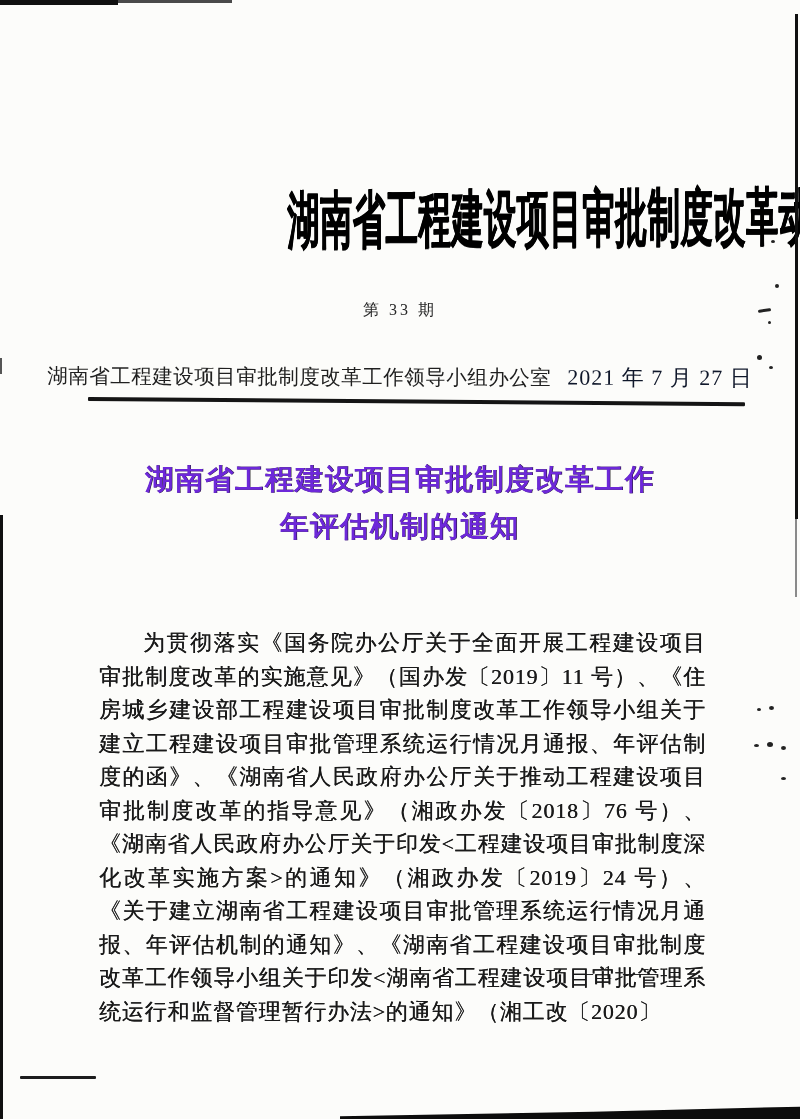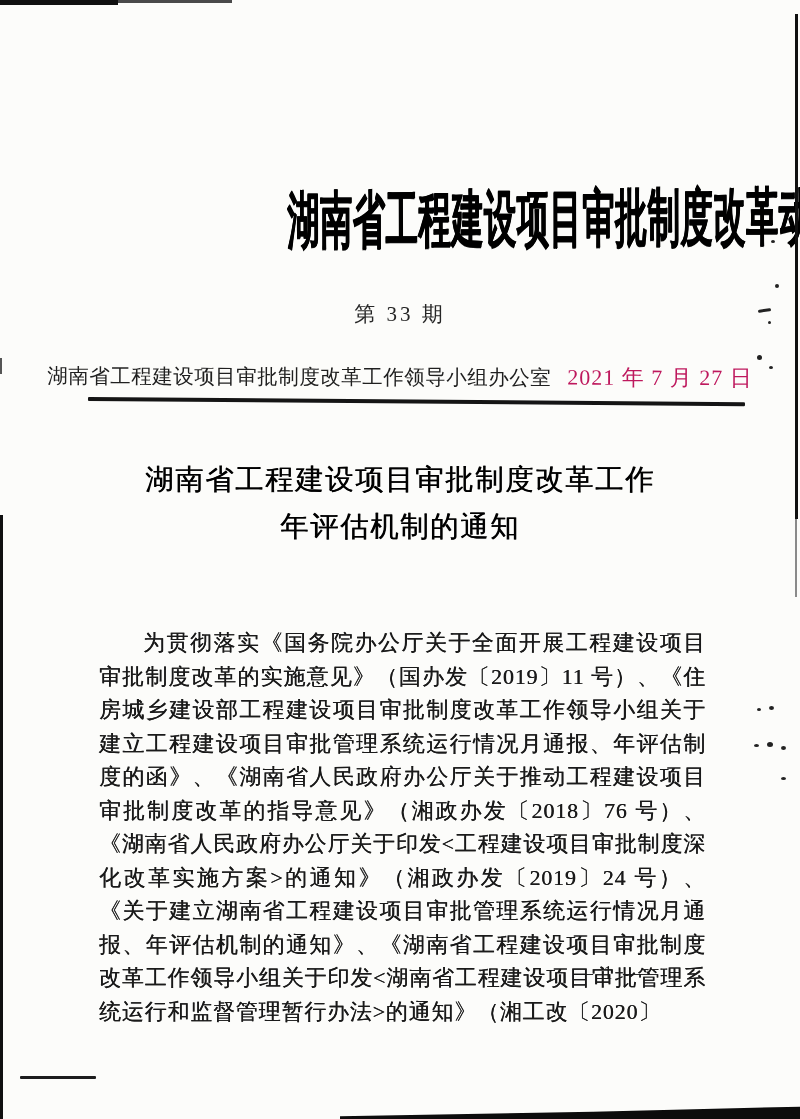--- a/index.html
+++ b/index.html
@@ -39,21 +39,21 @@
     text-shadow: 1px 0 0 #0e0e0e, 0 1px 0 #222;
     filter: contrast(1.15);
   }
 
   .issue-number {
     position: absolute;
     top: 300px;
     left: 0;
     right: 0;
     text-align: center;
-    font-size: 21px;
+    font-size: 16px;
     letter-spacing: 3px;
     color: #262626;
   }
 
   
   .dateline {
     position: absolute;
     top: 362px;
     left: 0;
     right: 0;
@@ -65,21 +65,21 @@
     transform: rotate(0.2deg);
   }
   .dateline .issuer {
     font-size: 20.5px;
     letter-spacing: 0.5px;
     color: #202020;
   }
   .dateline .pub-date {
     font-size: 22px;
     letter-spacing: 1px;
-    color: #be185d;
+    color: #0f172a;
   }
 
   .head-rule {
     position: absolute;
     top: 397px;
     left: 88px;
     width: 657px;
     height: 4px;
     background: #151515;
     transform: rotate(0.45deg);
@@ -87,25 +87,25 @@
     border-radius: 1px;
   }
 
   
   .doc-title {
     position: absolute;
     top: 456px;
     left: 0;
     right: 0;
     text-align: center;
-    font-weight: normal;
+    font-weight: bold;
     font-size: 28.5px;
     line-height: 47px;
     letter-spacing: 1.5px;
-    color: #000000;
+    color: #6d28d9;
     text-shadow: 0.4px 0 0 #111;
   }
 
   
   .body-text {
     position: absolute;
     top: 581px;
     left: 99px;
     width: 607px;
     font-size: 22px;

